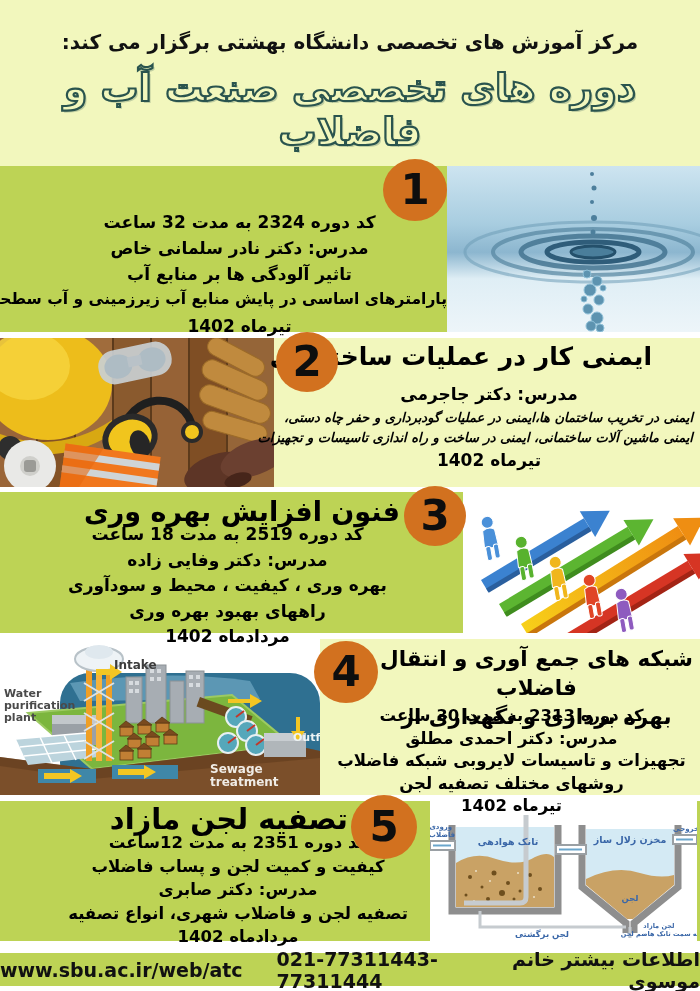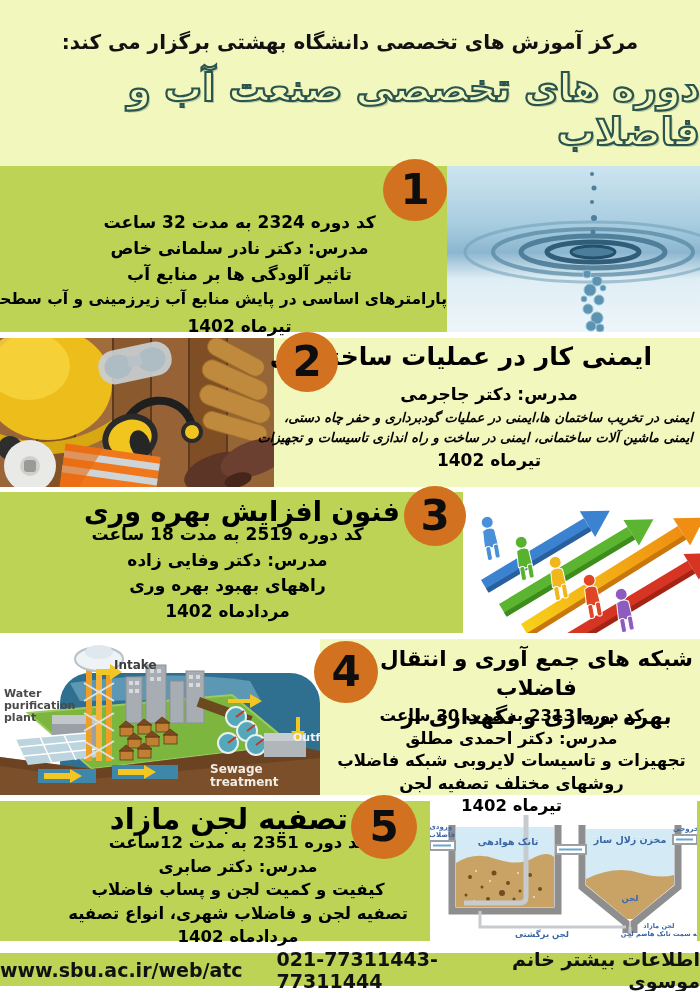--- a/index.html
+++ b/index.html
@@ -19,21 +19,21 @@
     font-size:42px;color:#0e0e0e;z-index:6;line-height:1;
   }
   .sec-title{position:absolute;white-space:nowrap;color:#000;z-index:5;direction:rtl;}
   .body-lines{position:absolute;text-align:center;direction:rtl;z-index:5;color:#000;}
   .body-lines div{white-space:nowrap;}
   .img-box{position:absolute;background:#ffffff;overflow:hidden;z-index:2;}
   .img-box svg{display:block;}
   
   .h-line1{position:absolute;top:30px;left:0;width:100%;text-align:center;font-size:20px;direction:rtl;}
   .h-line2{
-    position:absolute;top:66px;left:0;width:100%;font-size:38px;direction:rtl;
+    position:absolute;top:66px;left:0;width:100%;text-align:center;font-size:38px;direction:rtl;
     color:var(--pale);-webkit-text-stroke:2.2px var(--title-stroke);
     text-shadow:2px 2px 0 rgba(42,84,78,0.25);letter-spacing:1px;
   }
   
   .s1 div{height:26px;font-size:17px;padding-left:32px;}
   .s1 div.small{font-size:15.5px;}
   .s2 div{height:26px;font-size:17px;}
   .s2 div.small{height:20px;font-size:13px;font-style:italic;}
   .s3 div{height:25.5px;font-size:17px;}
   .s4 div{height:22.5px;font-size:16.5px;}
@@ -242,20 +242,21 @@
       </g>
     </svg>
   </div>
   <div class="badge" style="left:404px;top:486px;width:62px;height:60px;">
     <span>3</span>
   </div>
   <div class="sec-title" style="right:300px;top:496px;font-size:27px;">فنون افزایش بهره وری</div>
   <div class="body-lines s3" style="left:0;top:524px;width:455px;">
     <div>کد دوره 2519 به مدت 18 ساعت</div>
     <div>مدرس: دکتر وفایی زاده</div>
+    <div>بهره وری ، کیفیت ، محیط و سودآوری</div>
     <div>راههای بهبود بهره وری</div>
     <div>مردادماه 1402</div>
   </div>
 
   <div class="abs block-pale" style="left:0;top:639px;width:700px;height:156px;"></div>
   <div class="img-box" style="left:0;top:639px;width:320px;height:156px;">
     <svg width="320" height="156" viewBox="0 0 320 156">
       <rect width="320" height="156" fill="#ffffff"></rect>
       <rect x="60" y="34" width="260" height="120" rx="30" fill="#2f7091"></rect>
       <path d="M70,44 Q170,30 250,42 L260,60 L80,62 Z" fill="#5c97b4"></path>
@@ -437,22 +438,22 @@
         </text>
       </g>
     </svg>
   </div>
   <div class="badge" style="left:351px;top:795px;width:66px;height:64px;">
     <span>5</span>
   </div>
   <div class="sec-title" style="right:352px;top:802px;font-size:29px;text-align:center;">تصفیه لجن مازاد</div>
   <div class="body-lines s5" style="left:0;top:833px;width:430px;margin-left:23px;">
     <div>کد دوره 2351 به مدت 12ساعت</div>
+    <div>کیفیت و کمیت لجن و پساب فاضلاب</div>
     <div>مدرس: دکتر صابری</div>
-    <div>کیفیت و کمیت لجن و پساب فاضلاب</div>
     <div>تصفیه لجن و فاضلاب شهری، انواع تصفیه</div>
     <div>مردادماه 1402</div>
   </div>
 
   <div class="footer">
     <span>www.sbu.ac.ir/web/atc</span>
     <span>021-77311443-77311444</span>
     <span dir="rtl">اطلاعات بیشتر خانم موسوی</span>
   </div>
 

